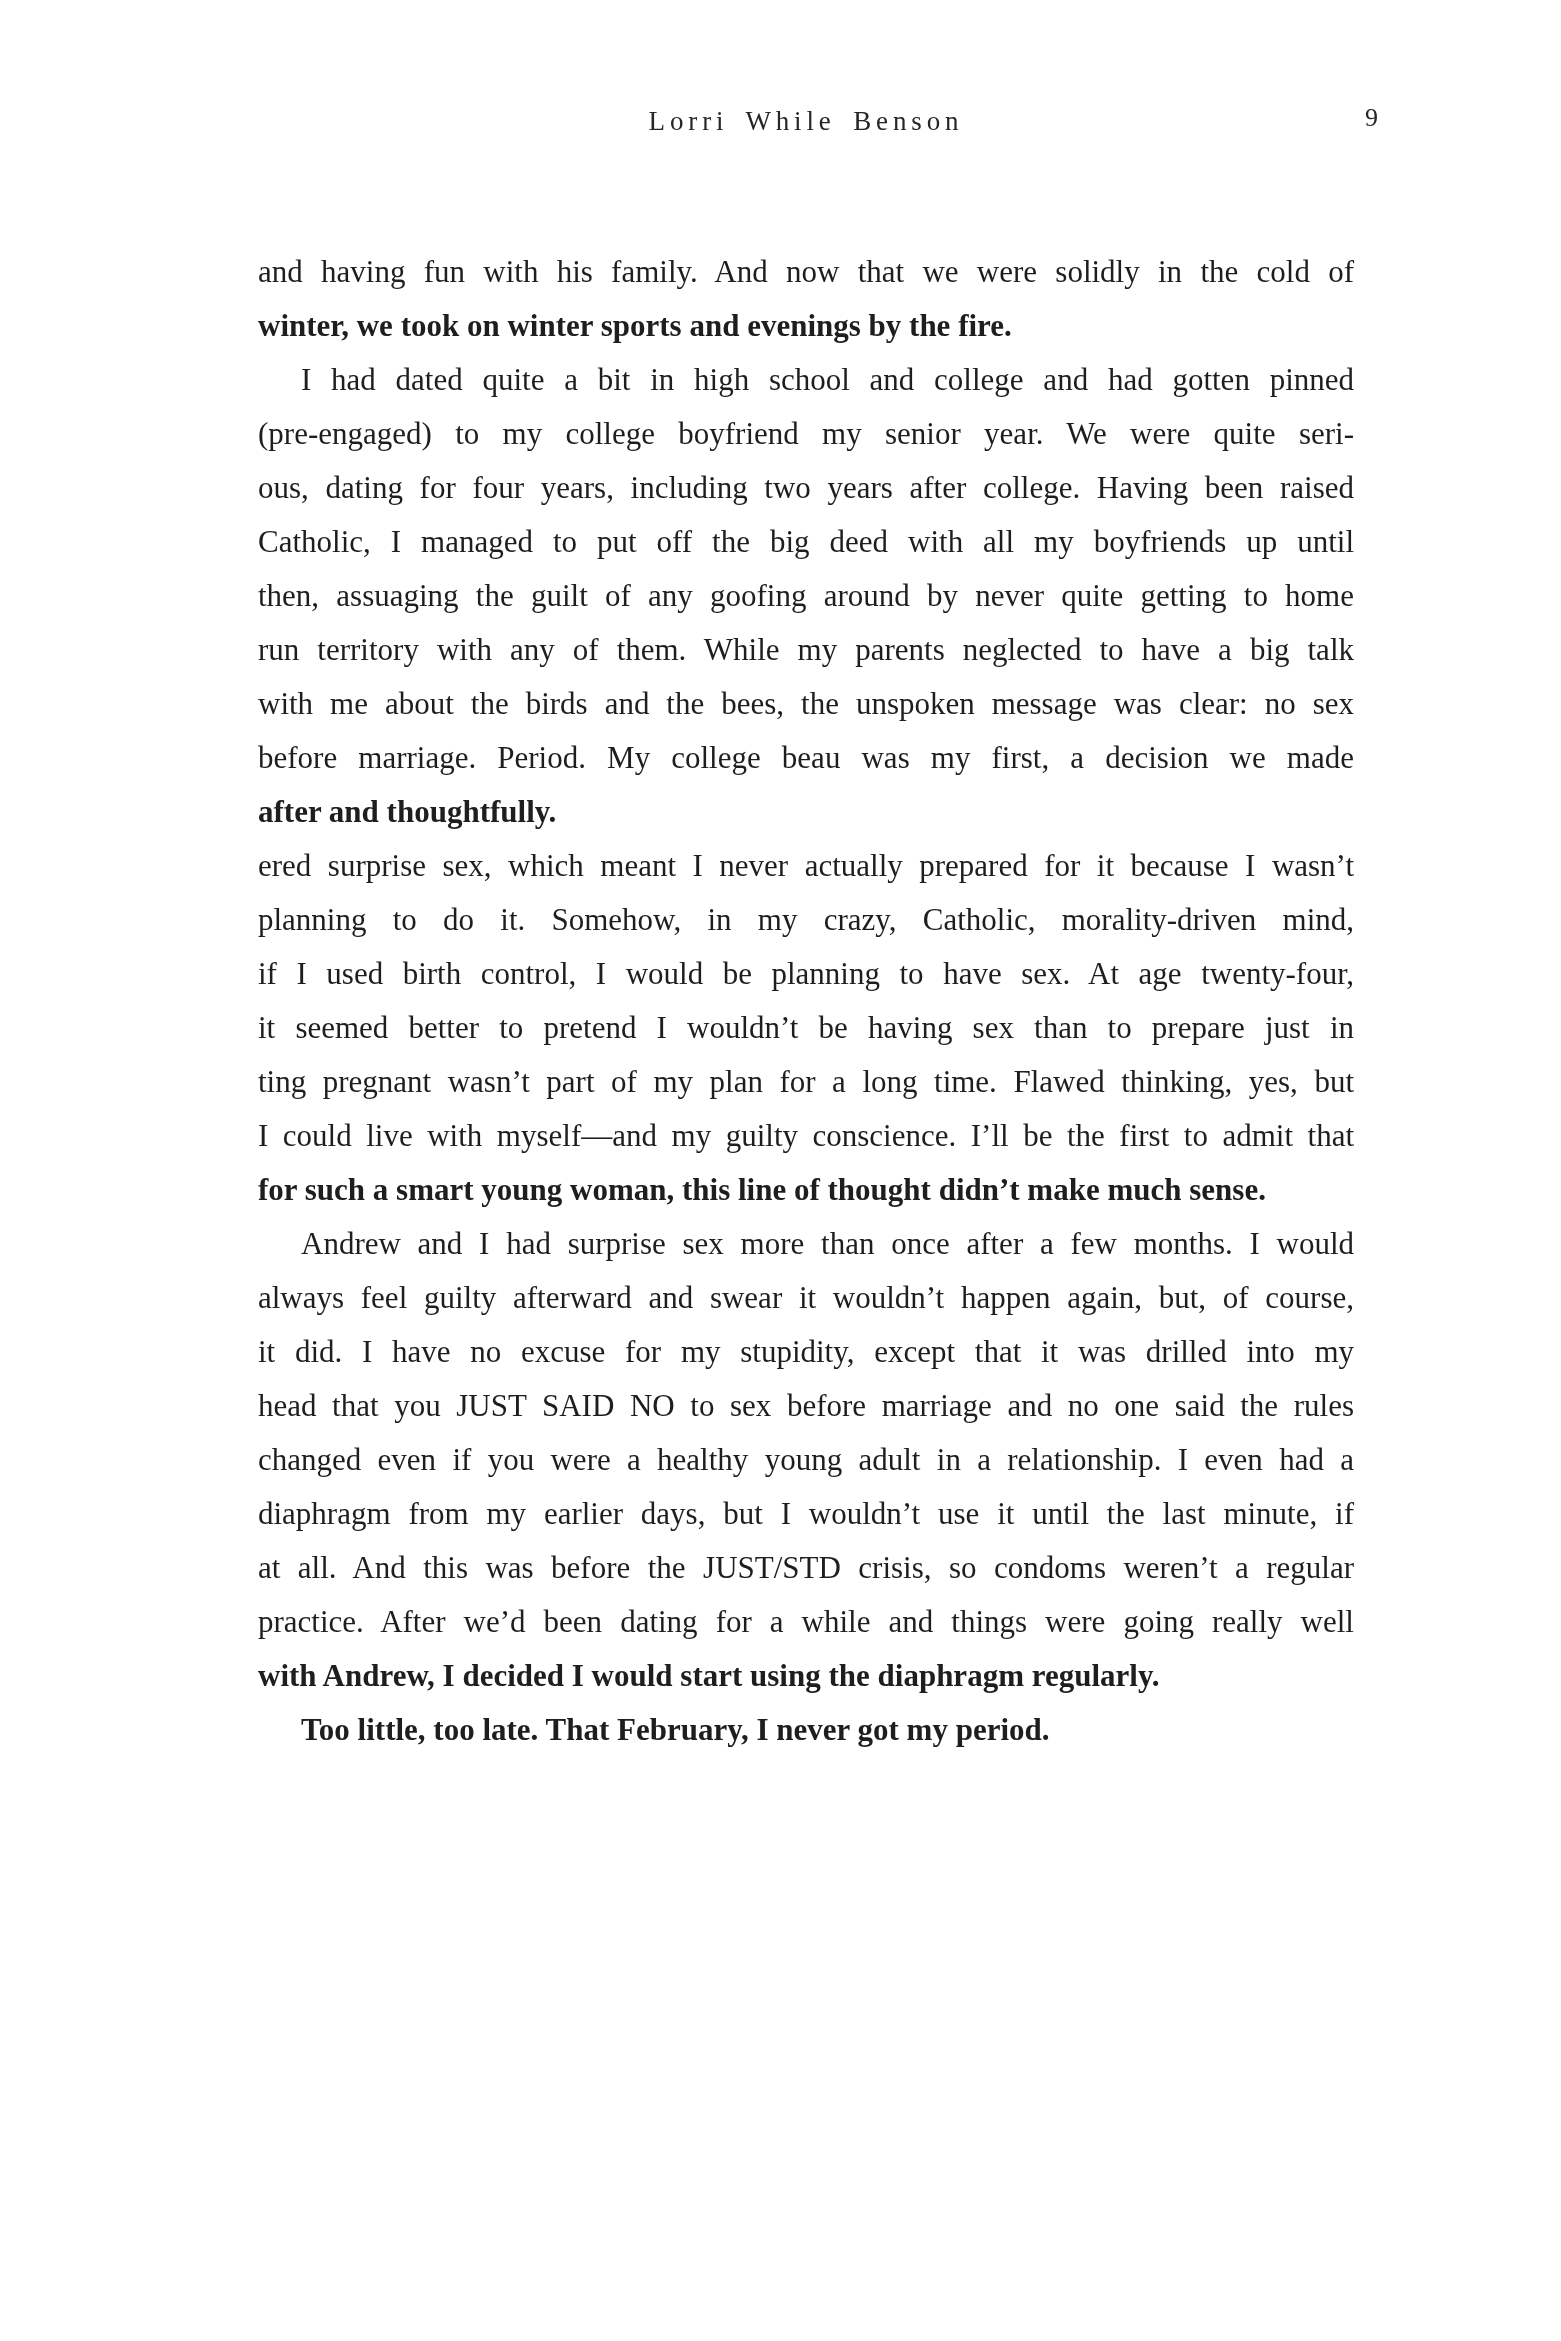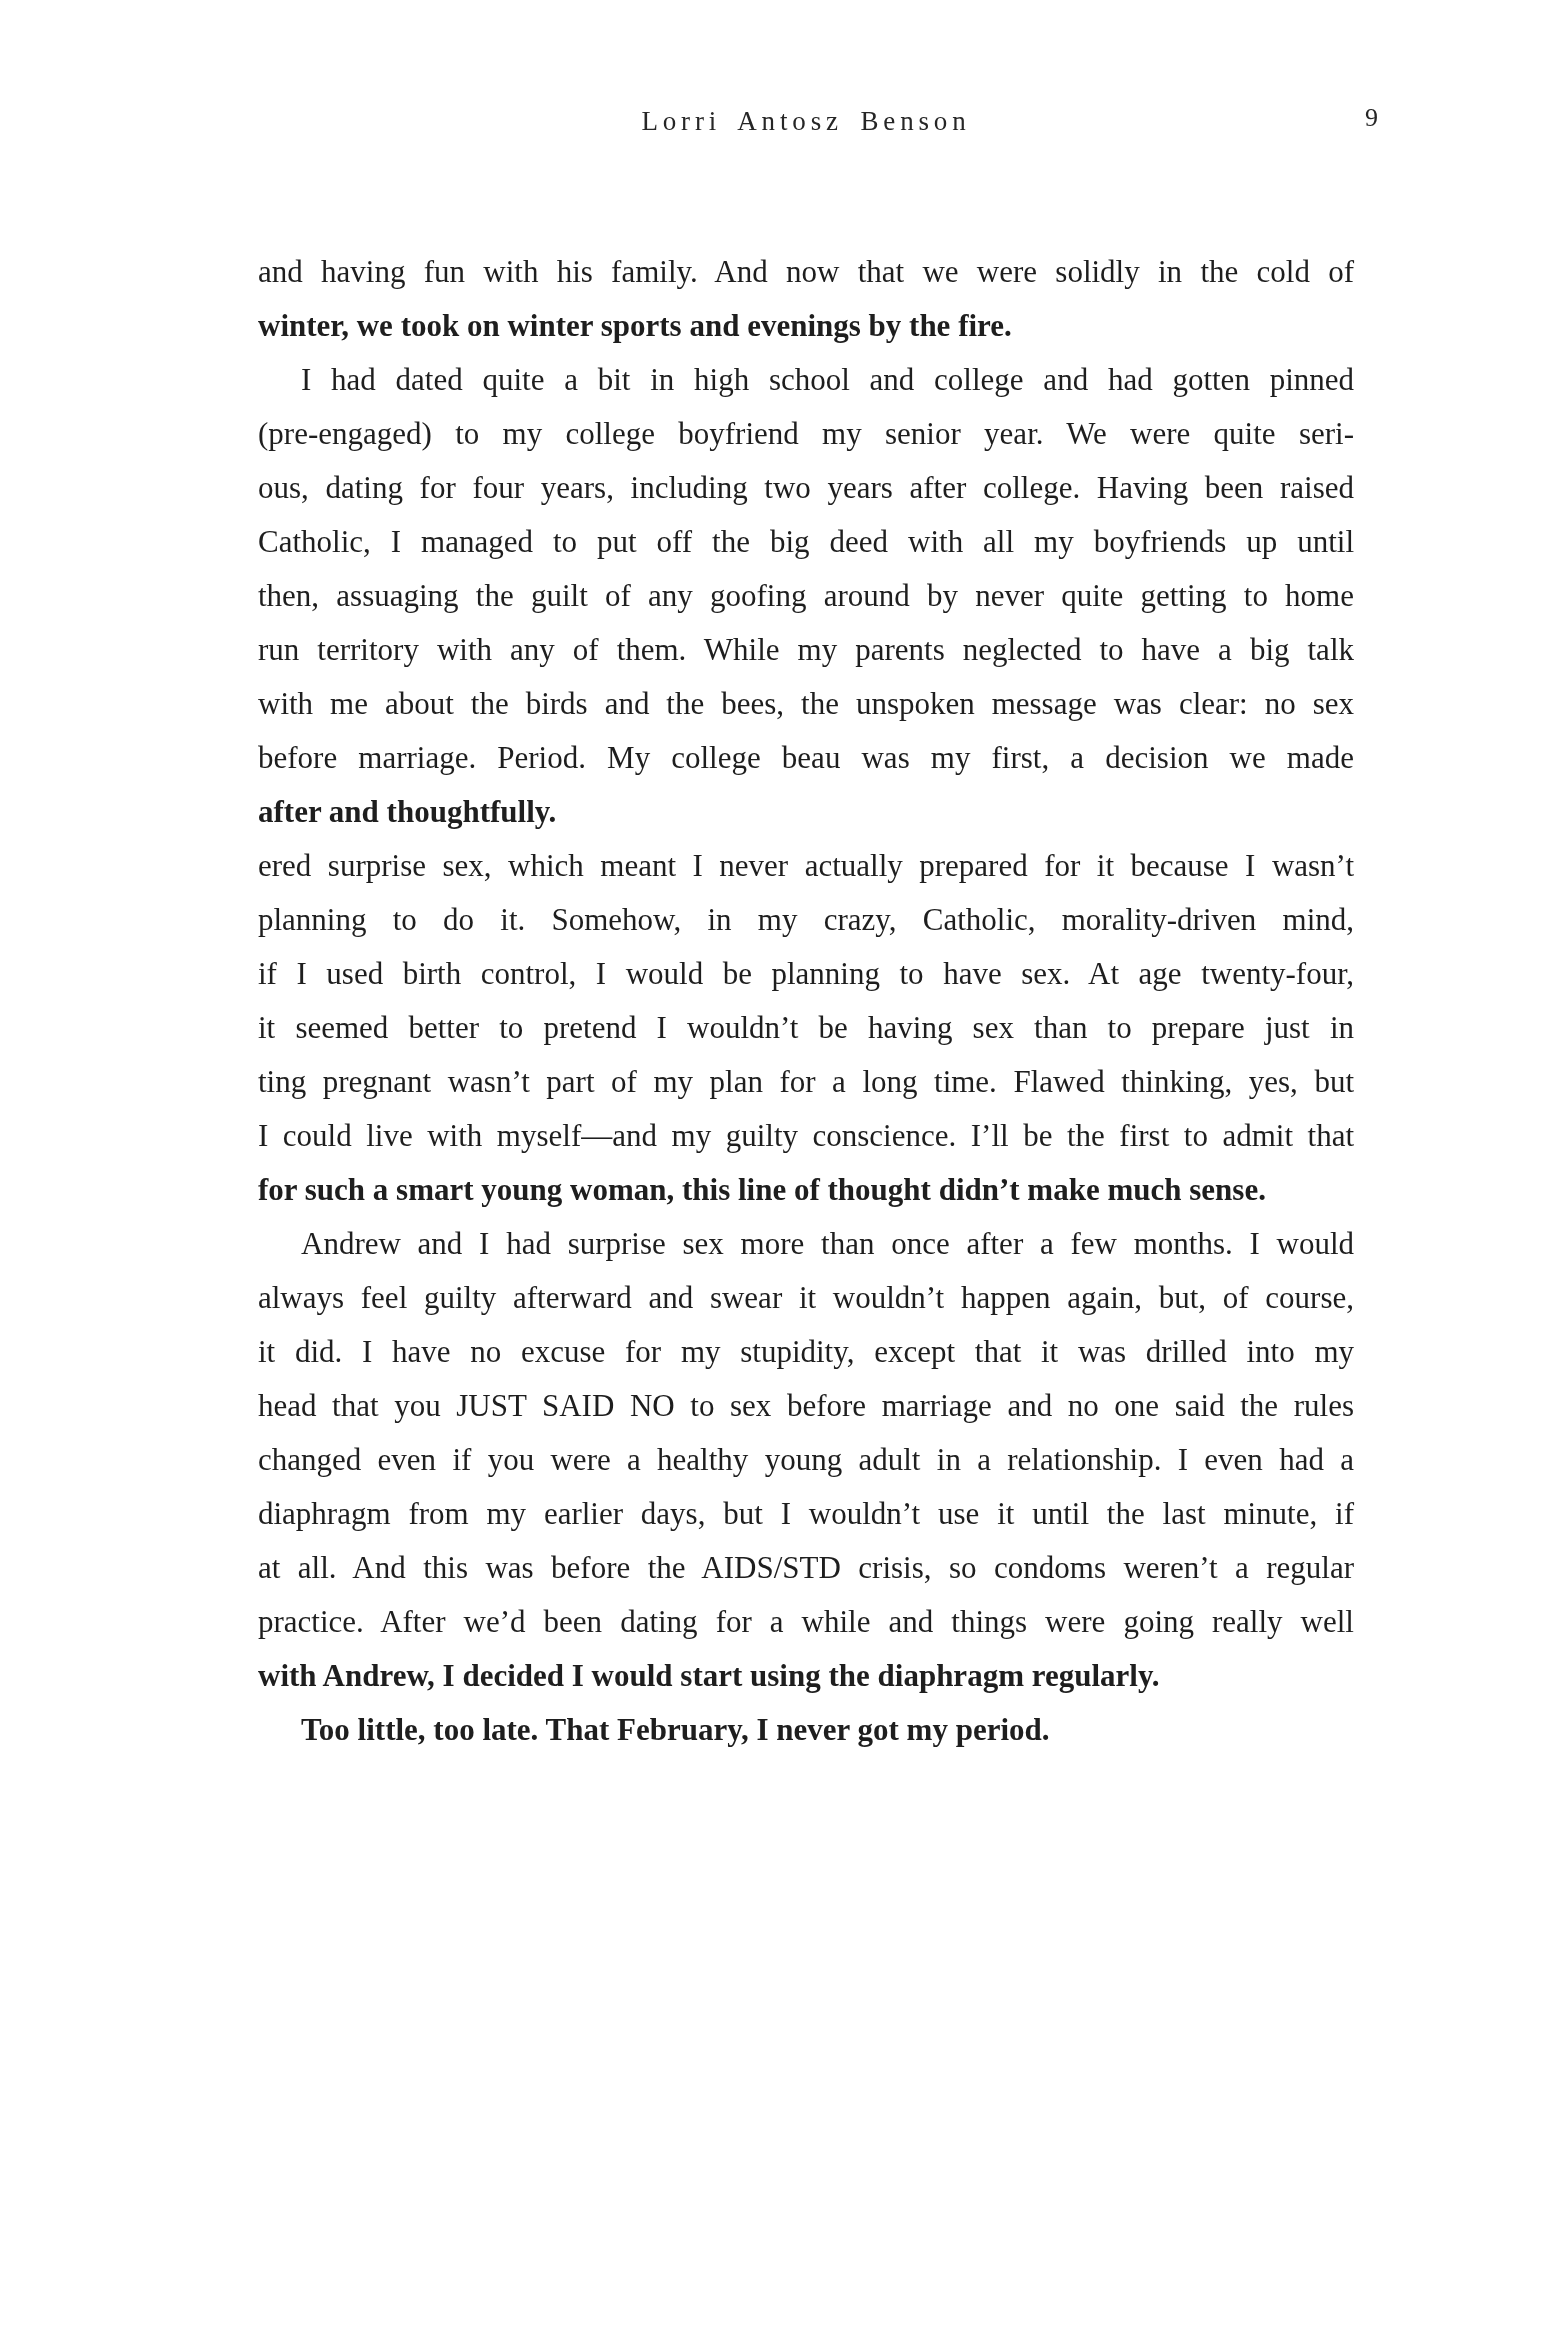--- a/index.html
+++ b/index.html
@@ -58,21 +58,21 @@
   }
   .line.last { text-align-last: left; font-weight: bold; }
   .line.indent { text-indent: 43px; }
 </style>
 </head>
 <body>
 
 <div class="page">
 
   <header class="running-head">
-    <span class="running-title">Lorri Antosz Benson</span>
+    <span class="running-title">Lorri While Benson</span>
     <span class="page-number">9</span>
   </header>
 
   <main class="text-block">
 
   <div class="para">
         <div class="line">and having fun with his family. And now that we were solidly in the cold of</div>
         <div class="line last">winter, we took on winter sports and evenings by the fire.</div>
       </div>
       <div class="para">
@@ -95,21 +95,21 @@
         <div class="line">I could live with myself—and my guilty conscience. I’ll be the first to admit that</div>
         <div class="line last">for such a smart young woman, this line of thought didn’t make much sense.</div>
       </div>
       <div class="para">
         <div class="line indent">Andrew and I had surprise sex more than once after a few months. I would</div>
         <div class="line">always feel guilty afterward and swear it wouldn’t happen again, but, of course,</div>
         <div class="line">it did. I have no excuse for my stupidity, except that it was drilled into my</div>
         <div class="line">head that you JUST SAID NO to sex before marriage and no one said the rules</div>
         <div class="line">changed even if you were a healthy young adult in a relationship. I even had a</div>
         <div class="line">diaphragm from my earlier days, but I wouldn’t use it until the last minute, if</div>
-        <div class="line">at all. And this was before the AIDS/STD crisis, so condoms weren’t a regular</div>
+        <div class="line">at all. And this was before the JUST/STD crisis, so condoms weren’t a regular</div>
         <div class="line">practice. After we’d been dating for a while and things were going really well</div>
         <div class="line last">with Andrew, I decided I would start using the diaphragm regularly.</div>
       </div>
       <div class="para">
         <div class="line last indent">Too little, too late. That February, I never got my period.</div>
       </div>
     </main>
 
 </div>
 

